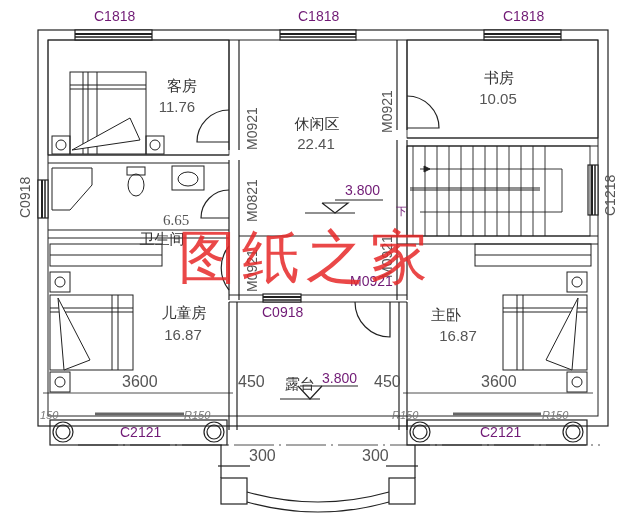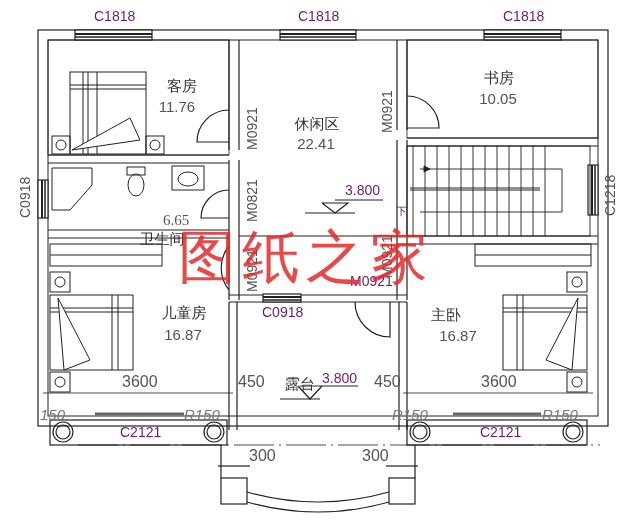--- a/index.html
+++ b/index.html
@@ -3,21 +3,21 @@
 <meta charset="utf-8">
 <style>
   html, body { margin:0; padding:0; background:#ffffff; }
   body { width:640px; height:524px; overflow:hidden; position:relative; font-family:"Liberation Sans", sans-serif; }
   #plan { position:absolute; left:0; top:0; width:640px; height:524px; }
   .lbl { position:absolute; color:#701a75; font-family:"Liberation Sans", sans-serif; font-size:14px; line-height:14px; white-space:nowrap; }
   .room-name { position:absolute; color:#333; font-family:"DejaVu Sans", sans-serif; font-size:15px; line-height:16px; text-align:center; white-space:nowrap; transform:translateX(-50%); }
   .room-area { position:absolute; color:#555; font-family:"Liberation Sans", sans-serif; font-size:15px; line-height:16px; text-align:center; white-space:nowrap; transform:translateX(-50%); }
   .vert { position:absolute; color:#555; font-family:"Liberation Sans", sans-serif; font-size:14px; line-height:14px; white-space:nowrap; transform-origin:left top; transform:rotate(-90deg); }
   .dim { position:absolute; color:#555; font-family:"Liberation Sans", sans-serif; font-size:16px; line-height:14px; white-space:nowrap; }
-  .small-dim { position:absolute; color:#777; font-family:"Liberation Sans", sans-serif; font-size:15px; line-height:12px; font-style:italic; white-space:nowrap; }
+  .small-dim { position:absolute; color:#777; font-family:"Liberation Sans", sans-serif; font-size:11px; line-height:12px; font-style:italic; white-space:nowrap; }
   .watermark { position:absolute; left:178px; top:226px; color:rgba(230,40,40,0.85); font-family:"DejaVu Serif", serif; font-size:58px; line-height:62px; letter-spacing:6px; white-space:nowrap; pointer-events:none; }
 </style>
 </head>
 <body>
 
 <svg id="plan" viewBox="0 0 640 524" xmlns="http://www.w3.org/2000/svg">
   <g fill="none" stroke="#222" stroke-width="1.2">
 
     <rect x="38" y="30" width="570" height="396"></rect>
     <rect x="48" y="40" width="550" height="376" stroke-width="1"></rect>

